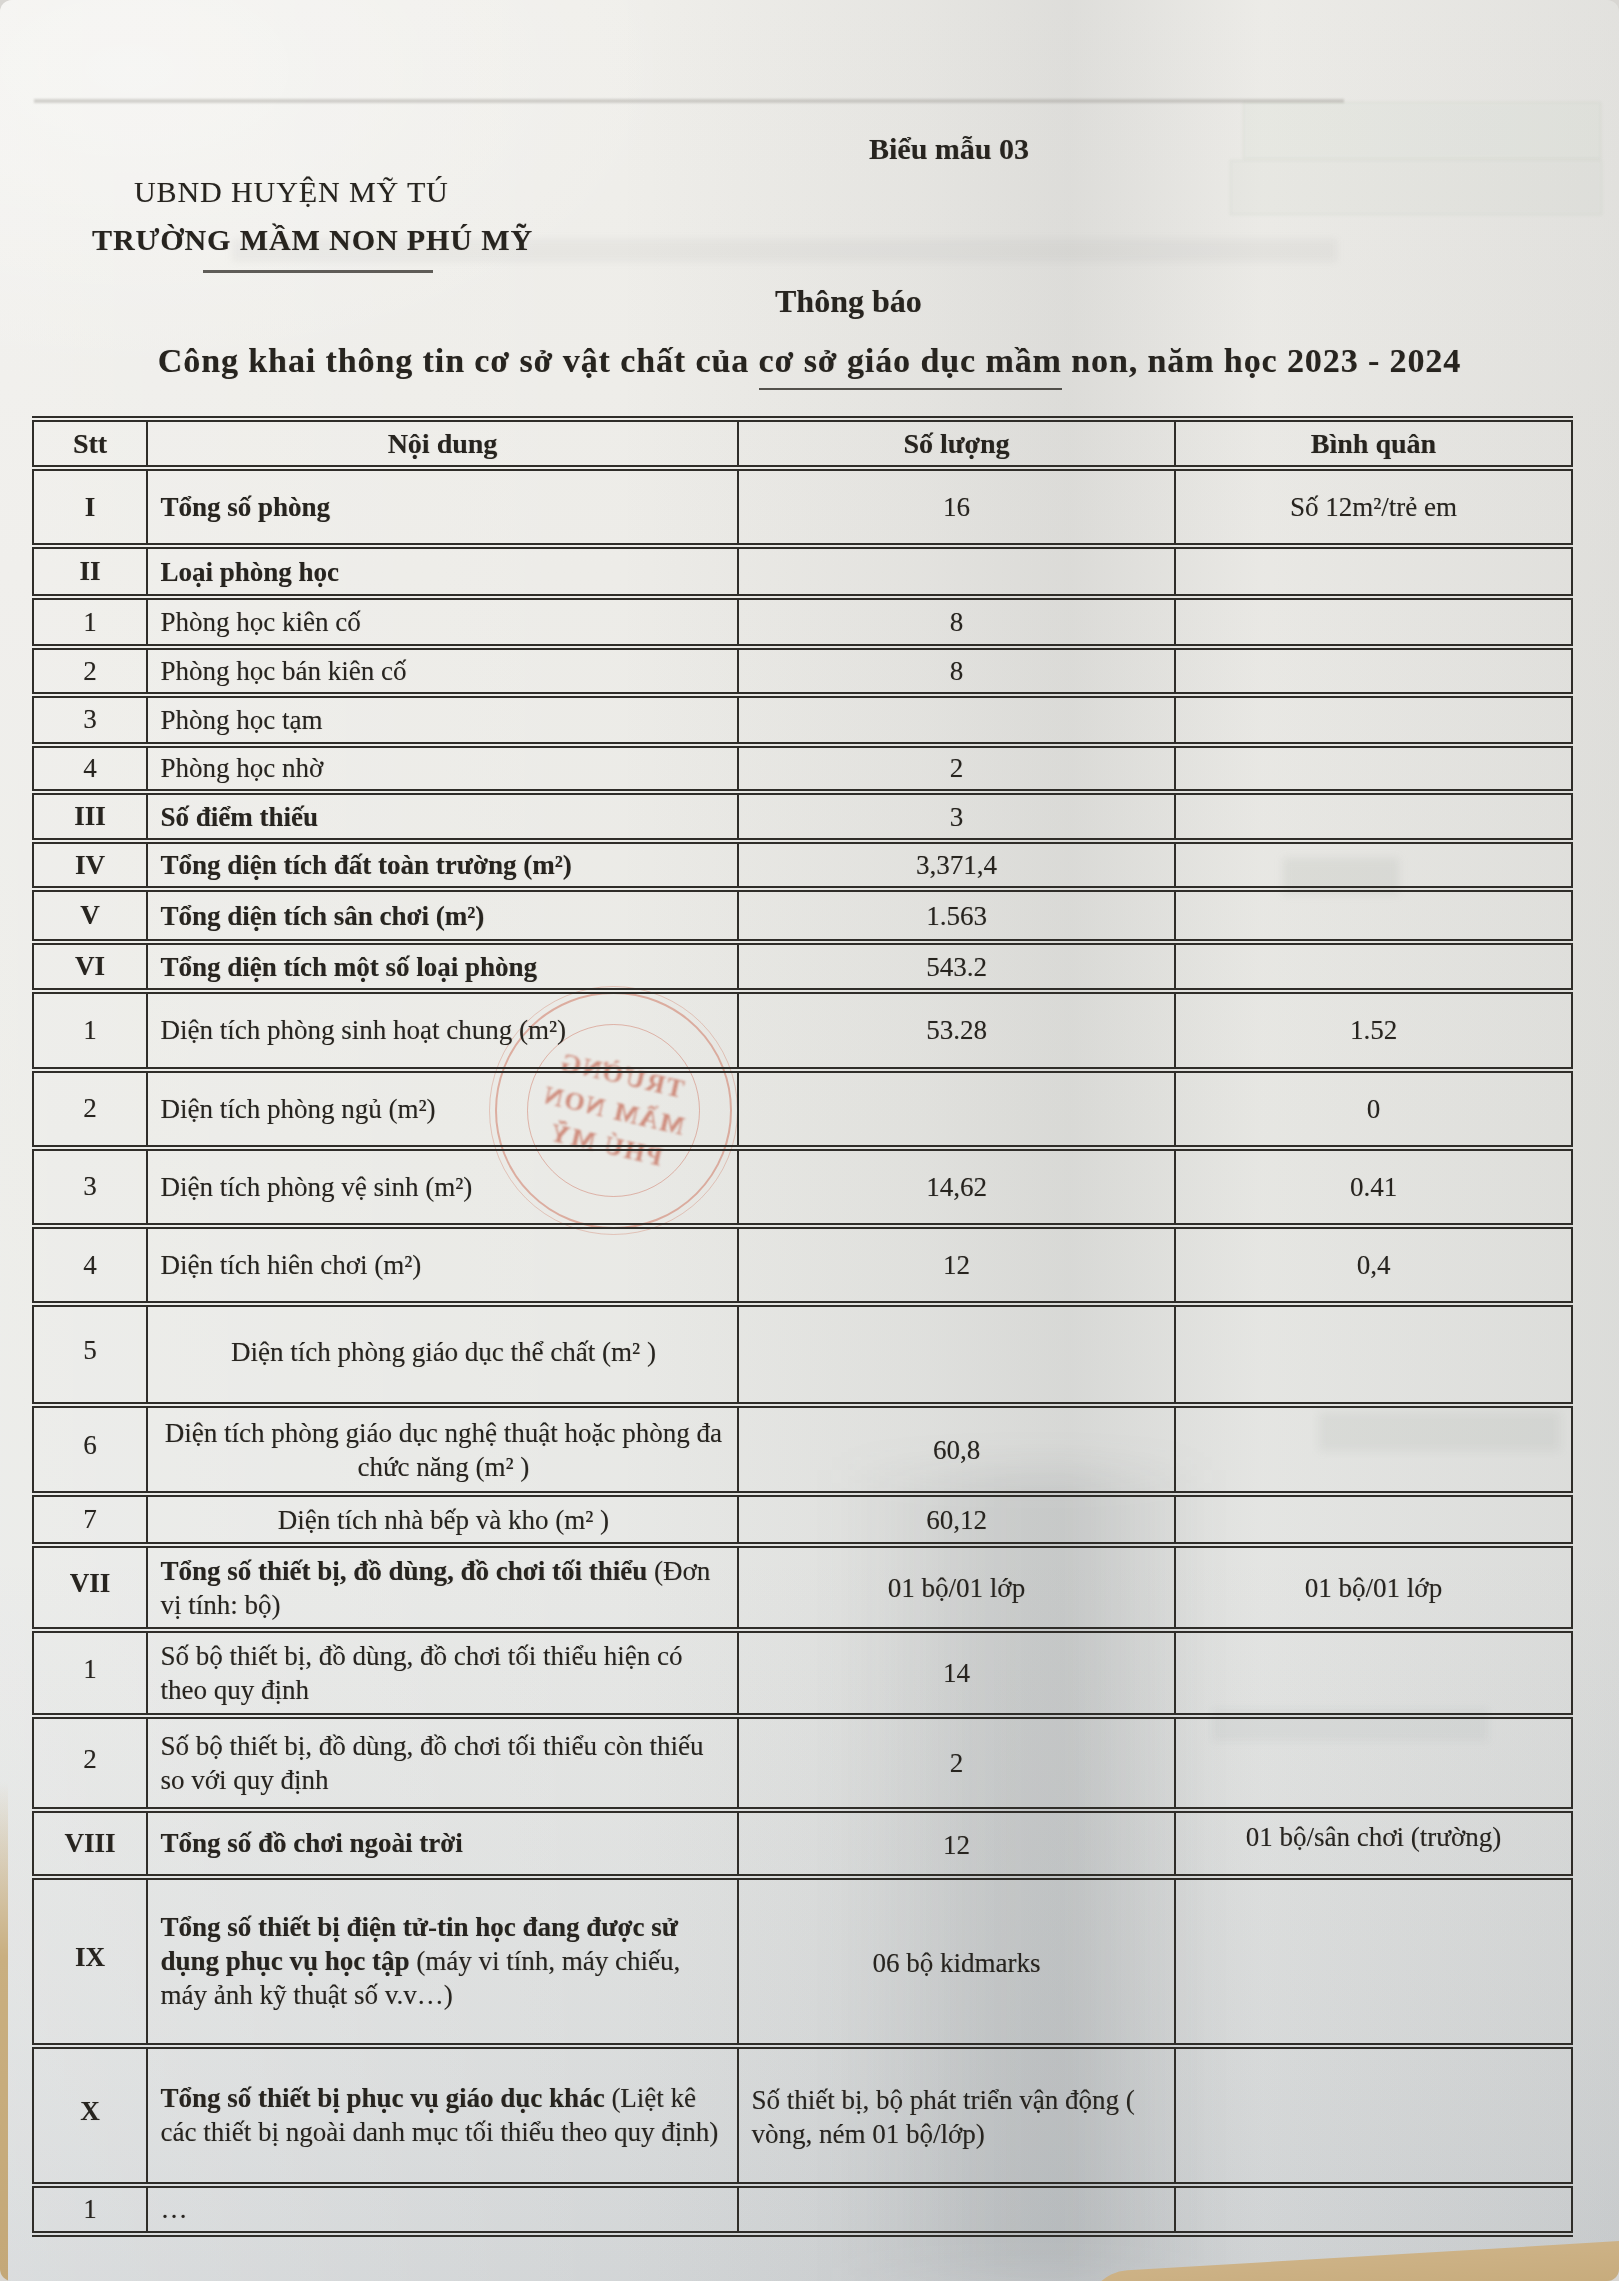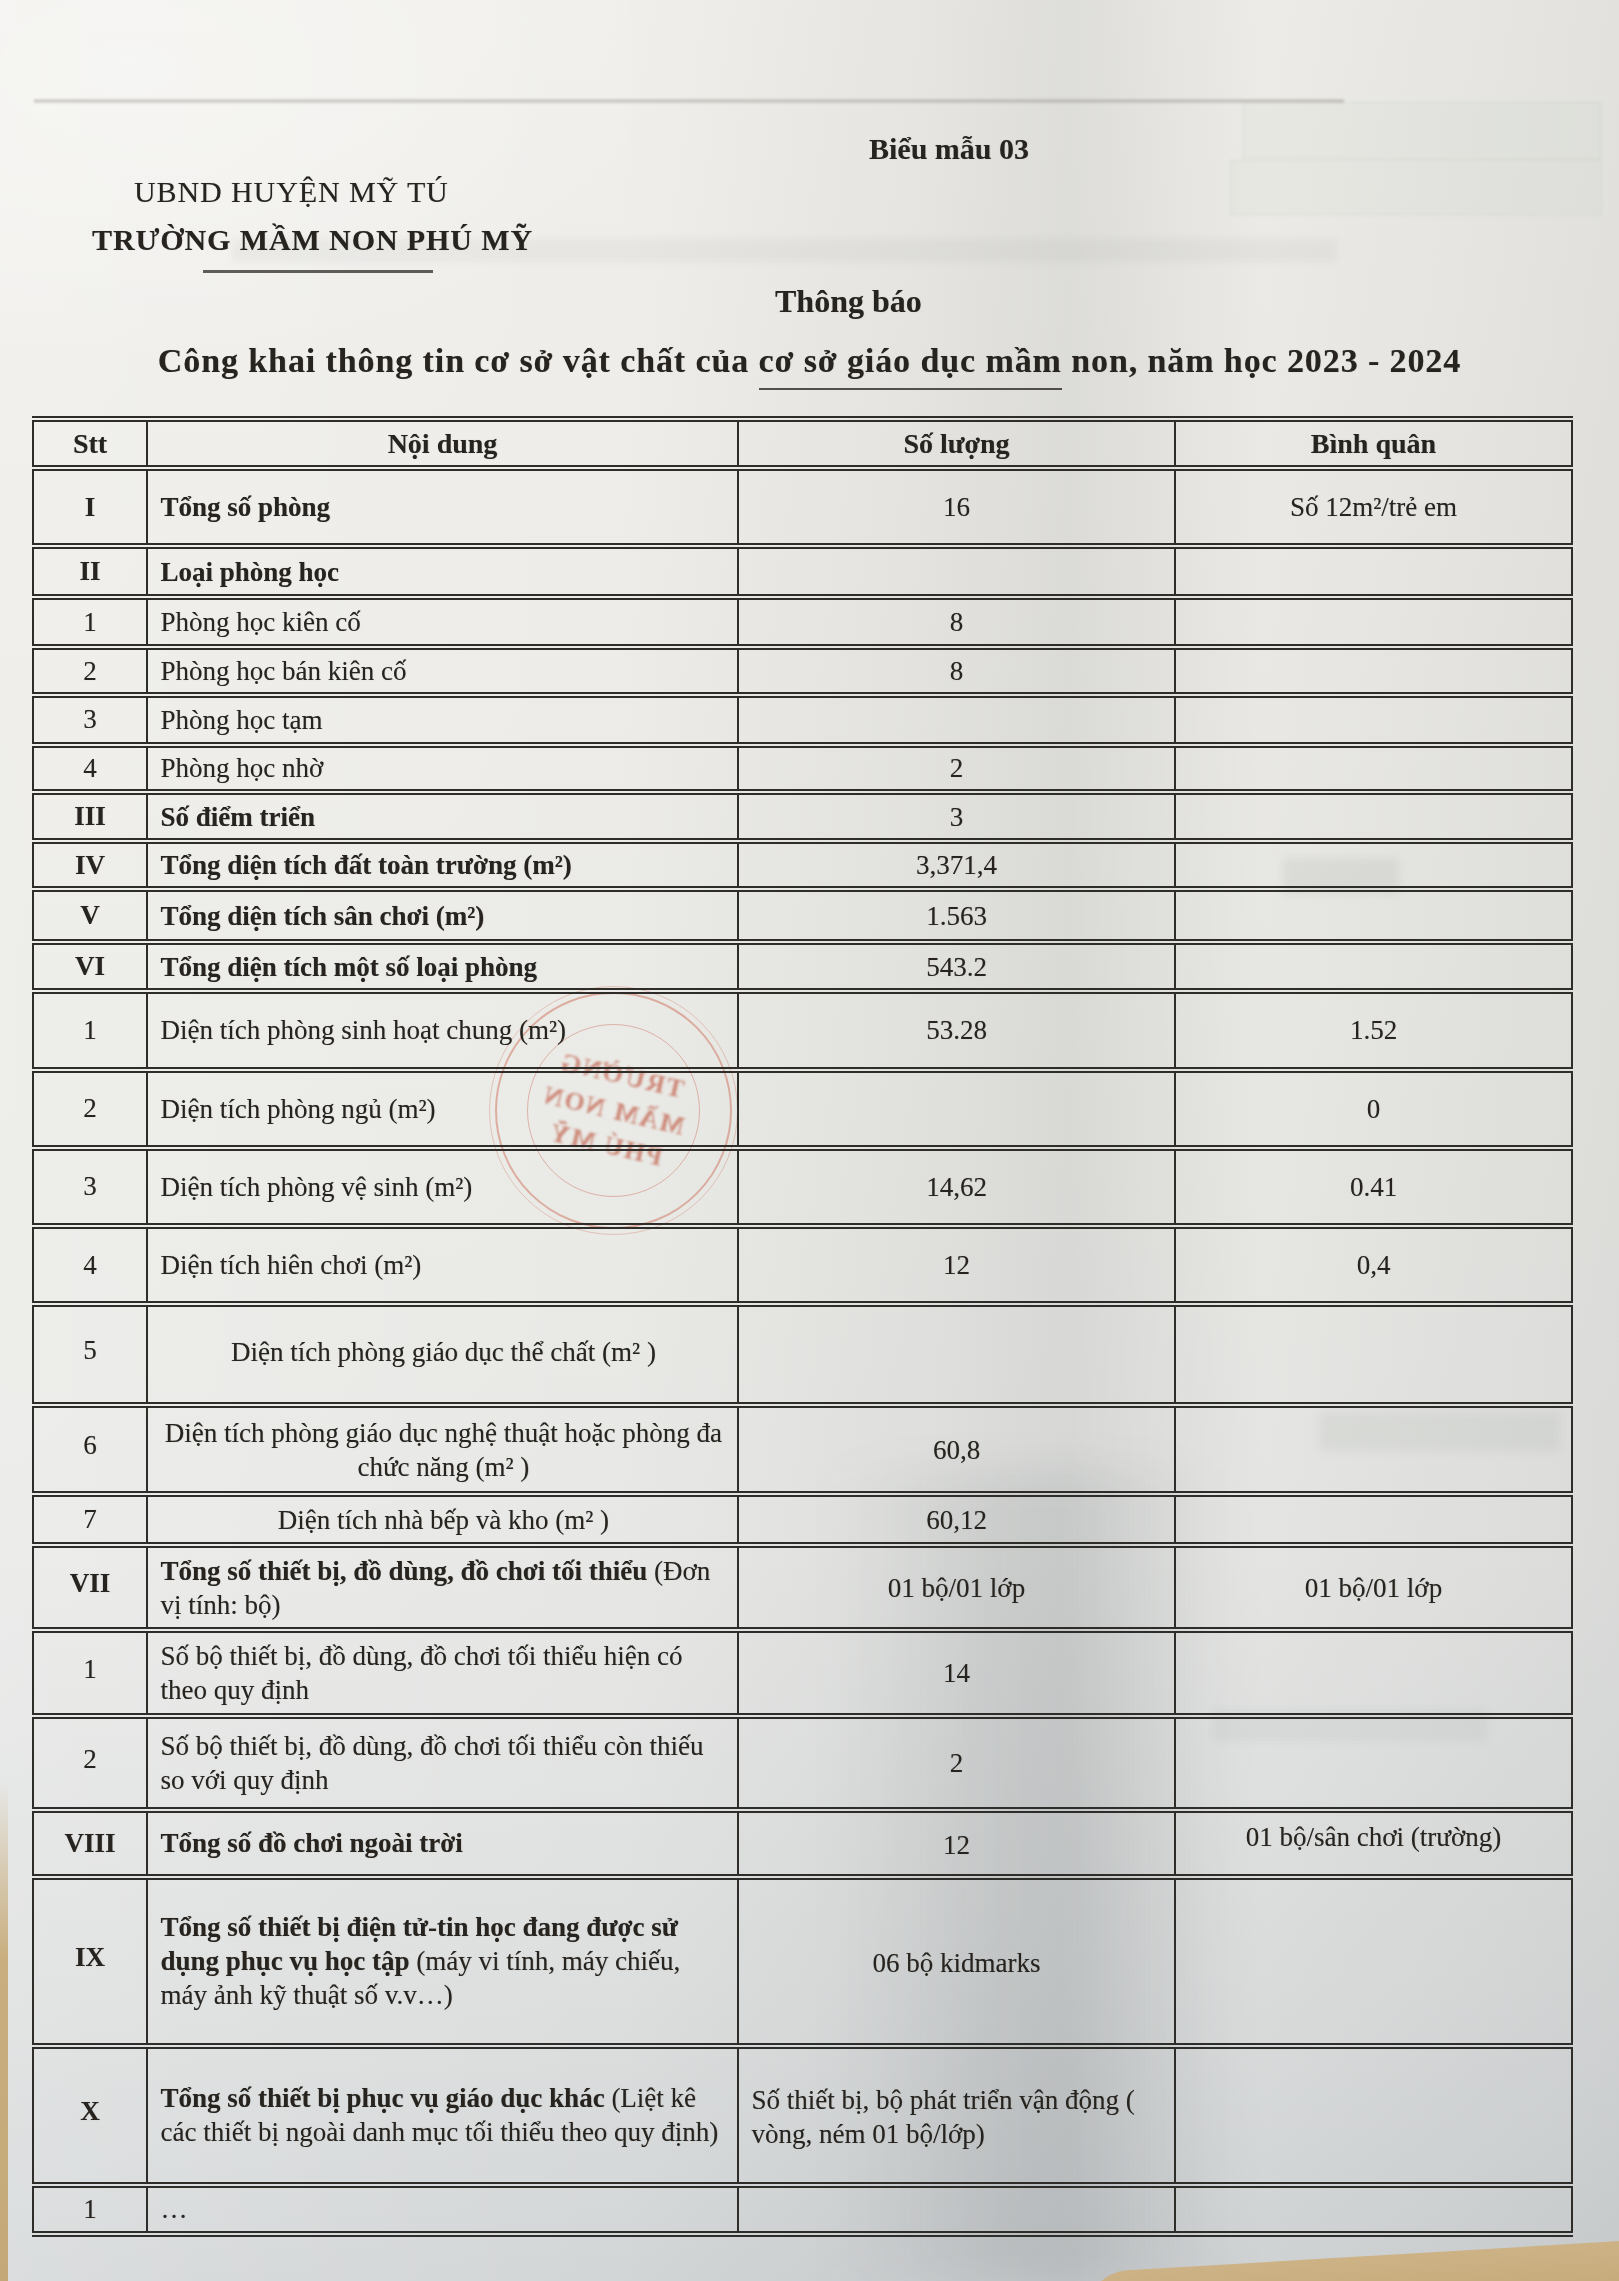--- a/index.html
+++ b/index.html
@@ -4,20 +4,21 @@
 <style>
   html,body{margin:0;padding:0;background:#d8d6d2;}
   .page{
     position:relative;
     width:1619px;height:2281px;
     overflow:hidden;
     background:linear-gradient(180deg,#f0efeb 0%,#edecE8 25%,#eaeae6 50%,#e7e8e6 72%,#e2e4e4 100%);
     font-family:"Liberation Serif","DejaVu Serif",serif;
     color:#27241f;
     text-shadow:0.3px 0.3px 0.8px rgba(52,50,46,0.35);
+    border-radius:12px;
   }
   .shade{position:absolute;inset:0;pointer-events:none;
     background:
       radial-gradient(802px 446px at 8% 3%, rgba(255,255,255,0.35), rgba(255,255,255,0) 70%),
       linear-gradient(90deg, rgba(255,255,255,0.18) 0%, rgba(0,0,0,0) 38%, rgba(40,45,50,0.05) 57%, rgba(40,45,50,0.09) 66%, rgba(40,45,50,0.02) 78%, rgba(40,45,50,0.07) 100%),
       linear-gradient(180deg, rgba(0,0,0,0) 68%, rgba(90,100,110,0.06) 88%, rgba(85,95,108,0.11) 100%);
   }
   .shade-band{position:absolute;left:829px;top:1470px;width:383px;height:811px;
     background:linear-gradient(90deg,rgba(80,88,95,0) 0%,rgba(80,88,95,0.10) 40%,rgba(80,88,95,0.12) 60%,rgba(80,88,95,0) 100%);
     filter:blur(19.6px);pointer-events:none;}
@@ -151,21 +152,21 @@
           <td class="c-avg"></td>
         </tr>
         <tr style="height: 46px;">
           <td class="c-stt">4</td>
           <td class="c-content"><span class="lbl">Phòng học nhờ</span></td>
           <td class="c-qty">2</td>
           <td class="c-avg"></td>
         </tr>
         <tr style="height: 49px;">
           <td class="c-stt bold">III</td>
-          <td class="c-content bold"><span class="lbl">Số điểm triển</span></td>
+          <td class="c-content bold"><span class="lbl">Số điểm thiếu</span></td>
           <td class="c-qty">3</td>
           <td class="c-avg"></td>
         </tr>
         <tr style="height: 48px;">
           <td class="c-stt bold">IV</td>
           <td class="c-content bold"><span class="lbl">Tổng diện tích đất toàn trường (m²)</span></td>
           <td class="c-qty">3,371,4</td>
           <td class="c-avg"></td>
         </tr>
         <tr style="height: 53px;">

